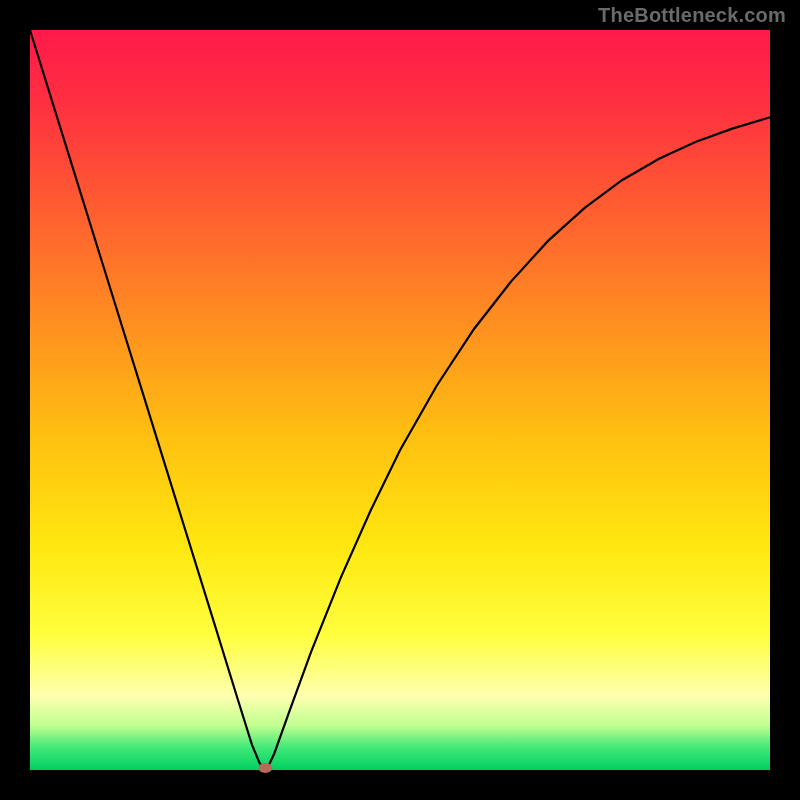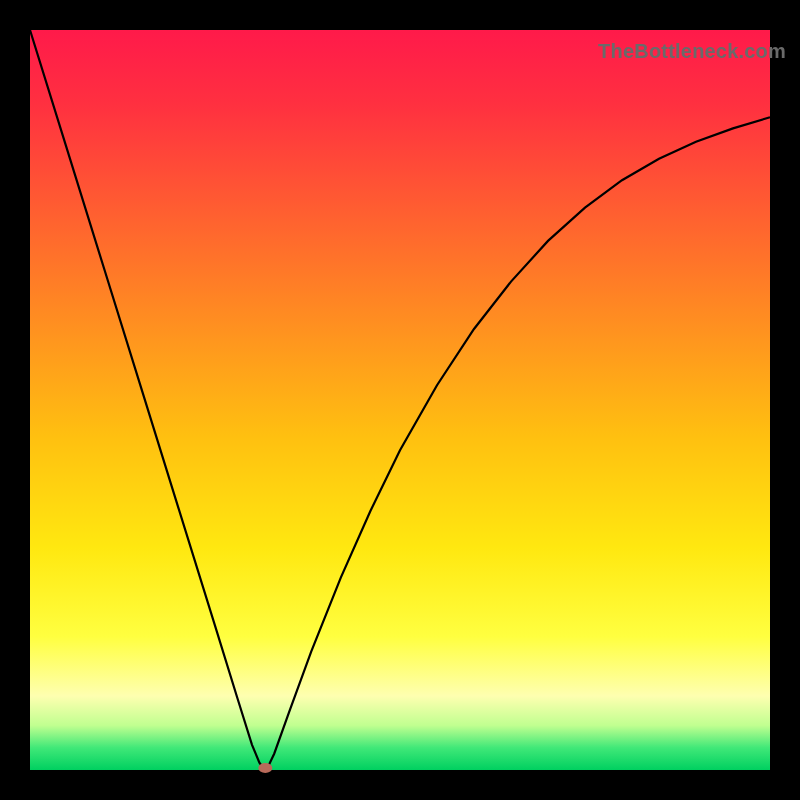--- a/index.html
+++ b/index.html
@@ -15,21 +15,20 @@
   }
   .watermark {
     position: absolute;
     top: 4px;
     right: 14px;
     font-size: 20px;
     font-weight: bold;
     color: #6a6a6a;
     font-family: Arial, sans-serif;
     letter-spacing: 0.2px;
-    margin-top: 36px;
   }
   svg {
     display: block;
   }
 </style>
 </head>
 <body>
 <div class="container">
 
 <svg id="chart-svg" width="800" height="800" viewBox="0 0 800 800">

